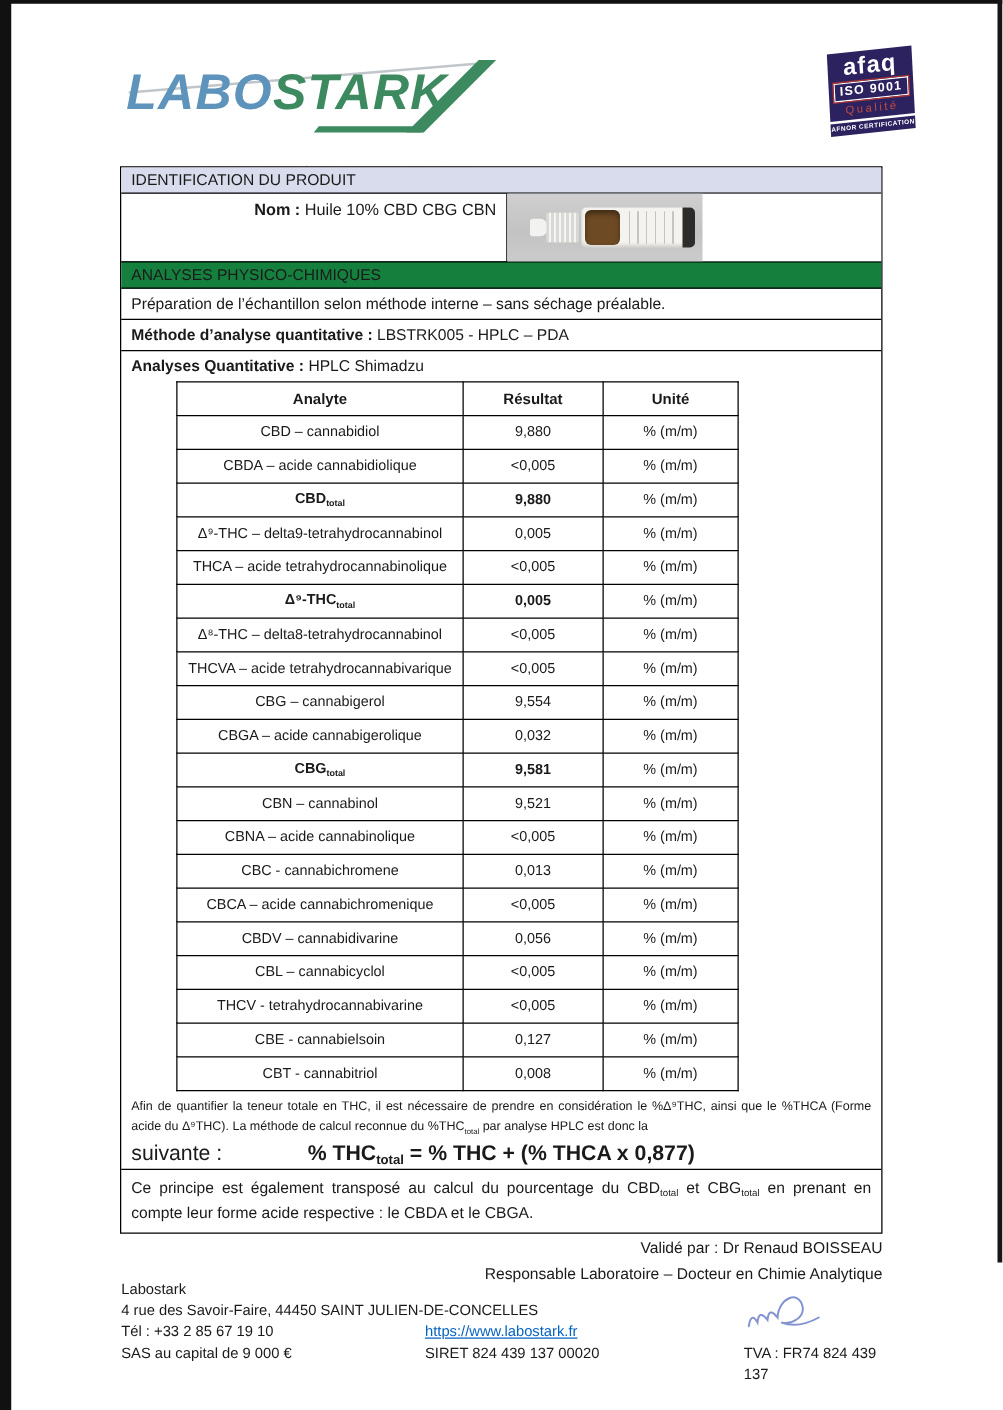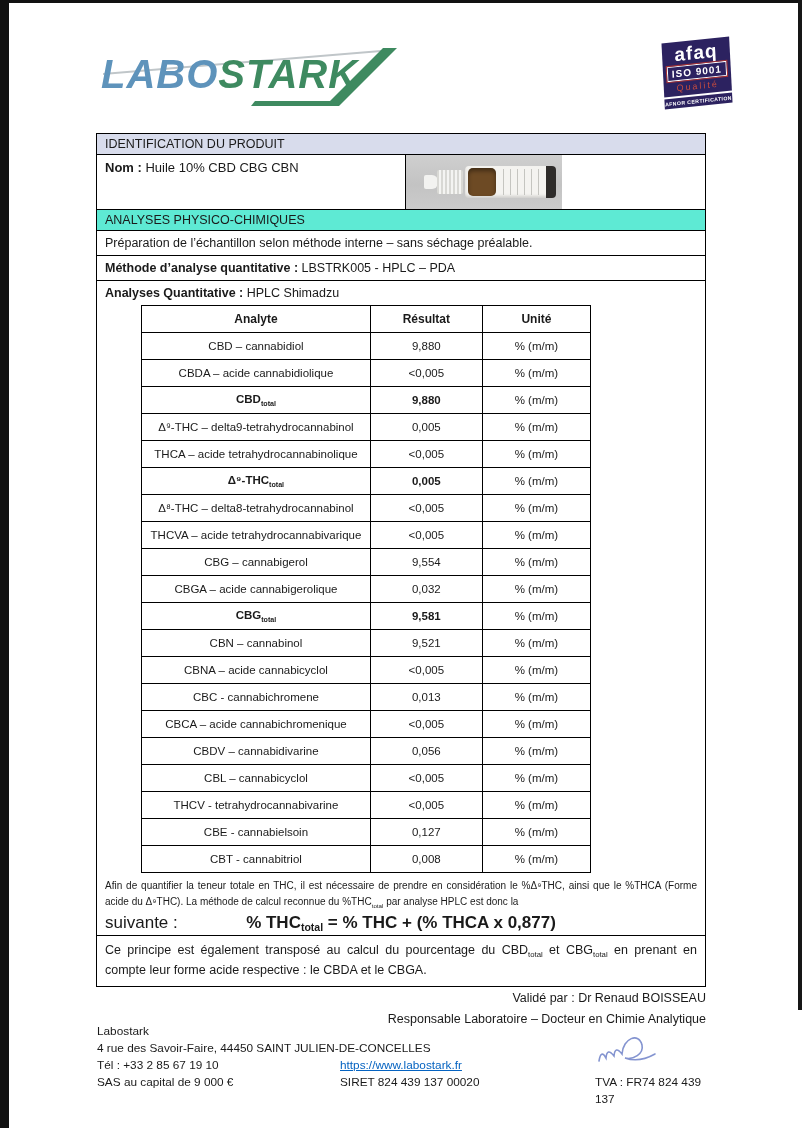--- a/index.html
+++ b/index.html
@@ -30,23 +30,23 @@
   .badge-iso  { border:1.5px solid #fff; outline:1px solid #a33; margin:2px 1px; font-weight:bold;
                 font-size:10px; letter-spacing:1px; padding:1px 0; }
   .badge-qual { color:#c44b3e; font-size:9px; letter-spacing:2px; padding-bottom:1px; }
   .badge-strip { background:#2c2260; color:#fff; font-size:5.2px; font-weight:bold; text-align:center;
                  margin-top:2px; padding:2px 0; letter-spacing:.4px; }
 
   
   .docbox { position:absolute; left:96px; top:133px; width:610px; border:1.5px solid #000; background:#fff; }
   .sec-header { font-weight:normal; font-size:12.5px; padding:3px 8px; border-bottom:1.2px solid #000; }
   .sec-blue  { background:#d8dcec; }
-  .sec-green { background:#5eead4; border-top:1.2px solid #000; }
+  .sec-green { background:#15803d; border-top:1.2px solid #000; }
   .nom-row { display:flex; height:54px; border-bottom:0; }
-  .nom-cell { width:309px; border-right:1.2px solid #000; padding:5px 8px; font-size:13px; }
+  .nom-cell { width:309px; border-right:1.2px solid #000; padding:5px 8px; font-size:13px;text-align:right; }
   .photo-cell { flex:1; position:relative; background:#fff; }
   .text-row { padding:5px 8px; font-size:12.5px; border-bottom:1.2px solid #000; }
   .text-row.last { border-bottom:0; }
   b.lbl { font-weight:bold; }
 
   
   .photo { position:absolute; left:0; top:0; width:156px; height:100%;
            background:linear-gradient(180deg,#cfcfcf,#c3c3c3 55%,#cbcbcb); overflow:hidden; }
   .bottle { position:absolute; left:18px; top:11px; height:32px; width:132px; }
   .tip { position:absolute; left:0; top:9px; width:14px; height:14px; background:#f2f2f0;
@@ -225,21 +225,21 @@
             <td class="bcell">CBG<sub class="tot">total</sub></td>
             <td class="bcell">9,581</td>
             <td>% (m/m)</td>
           </tr>
           <tr>
             <td class="bcell">CBN – cannabinol</td>
             <td class="bcell">9,521</td>
             <td>% (m/m)</td>
           </tr>
           <tr>
-            <td class="bcell">CBNA – acide cannabicyclol</td>
+            <td class="bcell">CBNA – acide cannabinolique</td>
             <td class="bcell">&lt;0,005</td>
             <td>% (m/m)</td>
           </tr>
           <tr>
             <td class="bcell">CBC - cannabichromene</td>
             <td class="bcell">0,013</td>
             <td>% (m/m)</td>
           </tr>
           <tr>
             <td class="bcell">CBCA – acide cannabichromenique</td>

